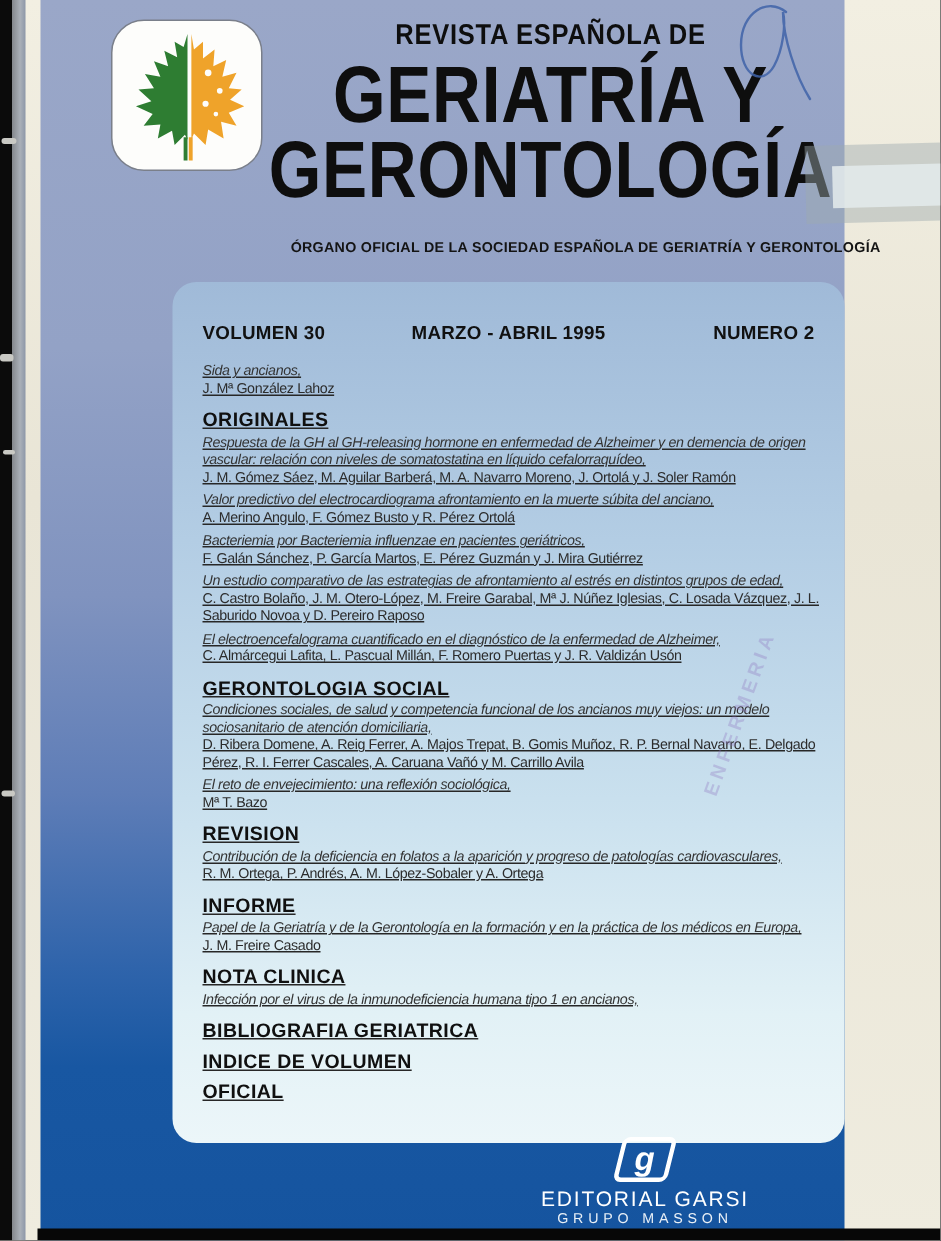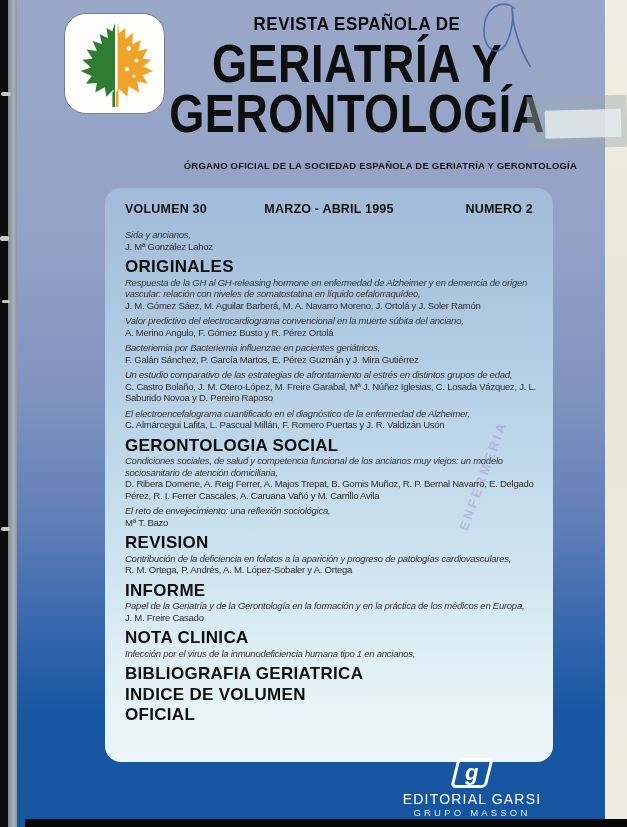--- a/index.html
+++ b/index.html
@@ -10,21 +10,21 @@
     font-family:"Liberation Sans", sans-serif;
   }
   
   .edge-black{position:absolute;left:0;top:0;width:8px;height:100%;background:#0b0b0b;z-index:9;}
   .edge-gray{position:absolute;left:8px;top:0;width:9px;height:100%;
     background:linear-gradient(90deg,#84878c,#aab0b8 60%,#8d97a8);z-index:8;}
   .bind-mark{position:absolute;z-index:10;background:#c9c9c4;border-radius:2px;}
   .bottom-black{position:absolute;left:25px;right:0;bottom:0;height:8px;background:#070707;z-index:9;}
   
   .cover{
-    position:absolute;left:17px;top:0;width:588px;height:827px;
+    position:absolute;left:27px;top:0;width:536px;height:827px;
     background:linear-gradient(180deg,#9aa7c8 0%,#93a2c6 28%,#8093bf 48%,#5e7db7 64%,#2f64ab 78%,#1857a2 86%,#15549f 100%);
   }
   
   .logo-box{position:absolute;left:47px;top:13px;width:101px;height:101px;background:#fdfdfb;
     border-radius:22px;border:1px solid #7a7f8a;display:flex;align-items:center;justify-content:center;}
   .masthead{position:absolute;left:130px;top:14px;width:420px;text-align:center;color:#121212;}
   .kicker{font-size:17px;font-weight:700;letter-spacing:.5px;transform:scaleY(1.12);color:#141414;}
   .big-title{font-size:46px;font-weight:800;letter-spacing:.5px;line-height:50px;
     transform:scale(.98,1.16);transform-origin:center top;color:#0e0e0e;white-space:nowrap;}
   .subtitle{position:absolute;left:40px;top:160px;width:520px;text-align:right;
@@ -37,26 +37,26 @@
   
   .panel{
     position:absolute;left:88px;top:188px;width:448px;height:574px;border-radius:16px;
     background:linear-gradient(180deg,#a0bad8 0%,#b3cde4 30%,#c9e0ee 60%,#e2f1f6 85%,#ecf6f9 100%);
     padding:14px 14px 8px 20px;color:#272727;overflow:hidden;z-index:2;
   }
   .issue-row{display:flex;align-items:baseline;font-size:12.5px;font-weight:700;
     letter-spacing:.2px;color:#111;margin-bottom:13px;}
   .issue-row .c1{flex:1;text-align:left;}
   .issue-row .c2{flex:1.3;text-align:center;}
-  .issue-row .c3{flex:1;text-align:right;padding-right:6px;}
-  .toc{font-size:9.5px;letter-spacing:-0.25px;line-height:11.5px;}
+  .issue-row .c3{flex:1;text-align:right;padding-right:6px;margin-top:13px;}
+  .toc{font-size:9.5px;letter-spacing:-0.25px;line-height:11.5px;text-decoration:underline;}
   .lead-title,.item-title{font-style:italic;color:#333;}
   .item-authors,.lead-authors{color:#2c2c2c;}
   .toc-item{margin-bottom:4px;}
-  .section-heading{font-size:17px;font-weight:700;letter-spacing:.3px;color:#101010;
+  .section-heading{font-size:13px;font-weight:700;letter-spacing:.3px;color:#101010;
     margin:9px 0 4px 0;font-style:normal;}
   .lead-block{margin-bottom:2px;}
   
   .stamp{position:absolute;left:408px;top:468px;transform:rotate(-70deg);
     color:rgba(140,110,190,.30);font-size:13px;font-weight:700;letter-spacing:3px;z-index:3;}
   
   .publisher{position:absolute;right:18px;bottom:8px;width:230px;text-align:center;color:#ffffff;z-index:5;}
   .garsi-logo{display:inline-flex;align-items:center;justify-content:center;width:36px;height:30px;
     border:3px solid #fff;border-radius:5px;transform:skewX(-14deg);margin-bottom:3px;}
   .garsi-logo span{display:block;transform:skewX(14deg);font-weight:800;font-style:italic;
@@ -122,21 +122,21 @@
           <div class="lead-title">Sida y ancianos,</div>
           <div class="lead-authors">J. Mª González Lahoz</div>
         </div>
         <div id="toc-sections">
             <div class="section-heading">ORIGINALES</div>
             <div class="toc-item">
               <div class="item-title">Respuesta de la GH al GH-releasing hormone en enfermedad de Alzheimer y en demencia de origen vascular: relación con niveles de somatostatina en líquido cefalorraquídeo,</div>
               <div class="item-authors">J. M. Gómez Sáez, M. Aguilar Barberá, M. A. Navarro Moreno, J. Ortolá y J. Soler Ramón</div>
             </div>
             <div class="toc-item">
-              <div class="item-title">Valor predictivo del electrocardiograma convencional en la muerte súbita del anciano,</div>
+              <div class="item-title">Valor predictivo del electrocardiograma afrontamiento en la muerte súbita del anciano,</div>
               <div class="item-authors">A. Merino Angulo, F. Gómez Busto y R. Pérez Ortolá</div>
             </div>
             <div class="toc-item">
               <div class="item-title">Bacteriemia por Bacteriemia influenzae en pacientes geriátricos,</div>
               <div class="item-authors">F. Galán Sánchez, P. García Martos, E. Pérez Guzmán y J. Mira Gutiérrez</div>
             </div>
             <div class="toc-item">
               <div class="item-title">Un estudio comparativo de las estrategias de afrontamiento al estrés en distintos grupos de edad,</div>
               <div class="item-authors">C. Castro Bolaño, J. M. Otero-López, M. Freire Garabal, Mª J. Núñez Iglesias, C. Losada Vázquez, J. L. Saburido Novoa y D. Pereiro Raposo</div>
             </div>

